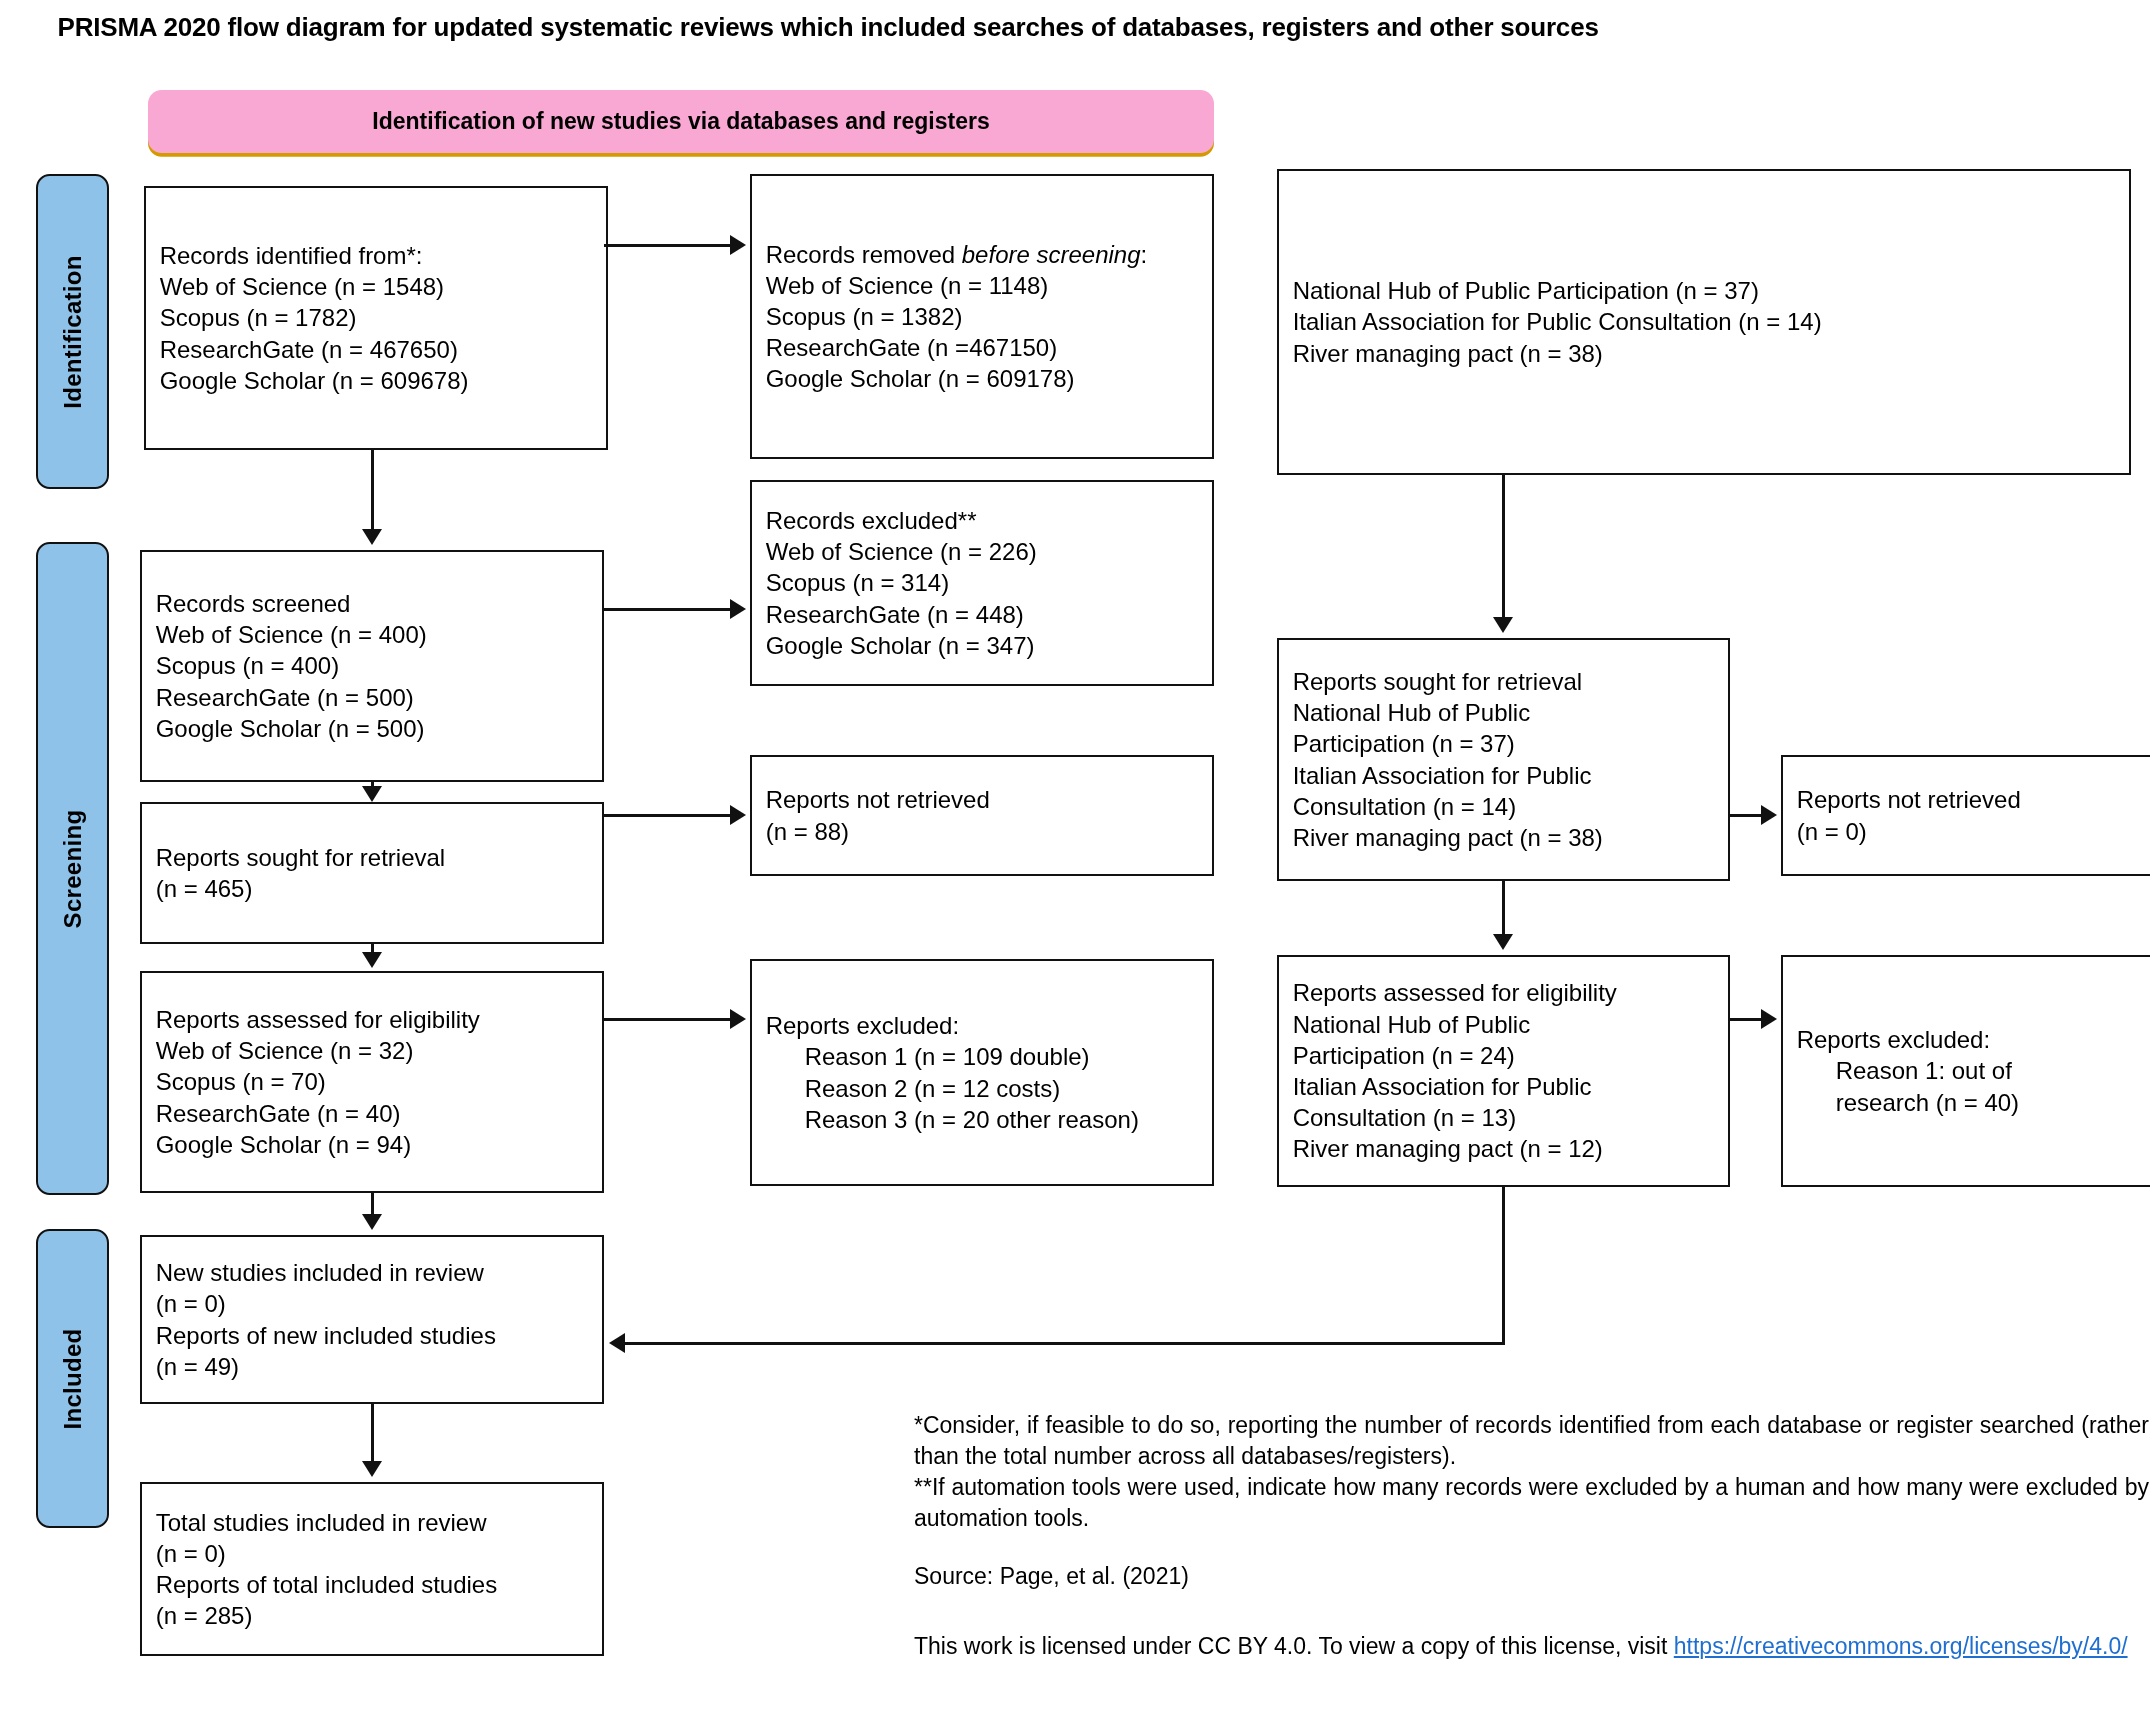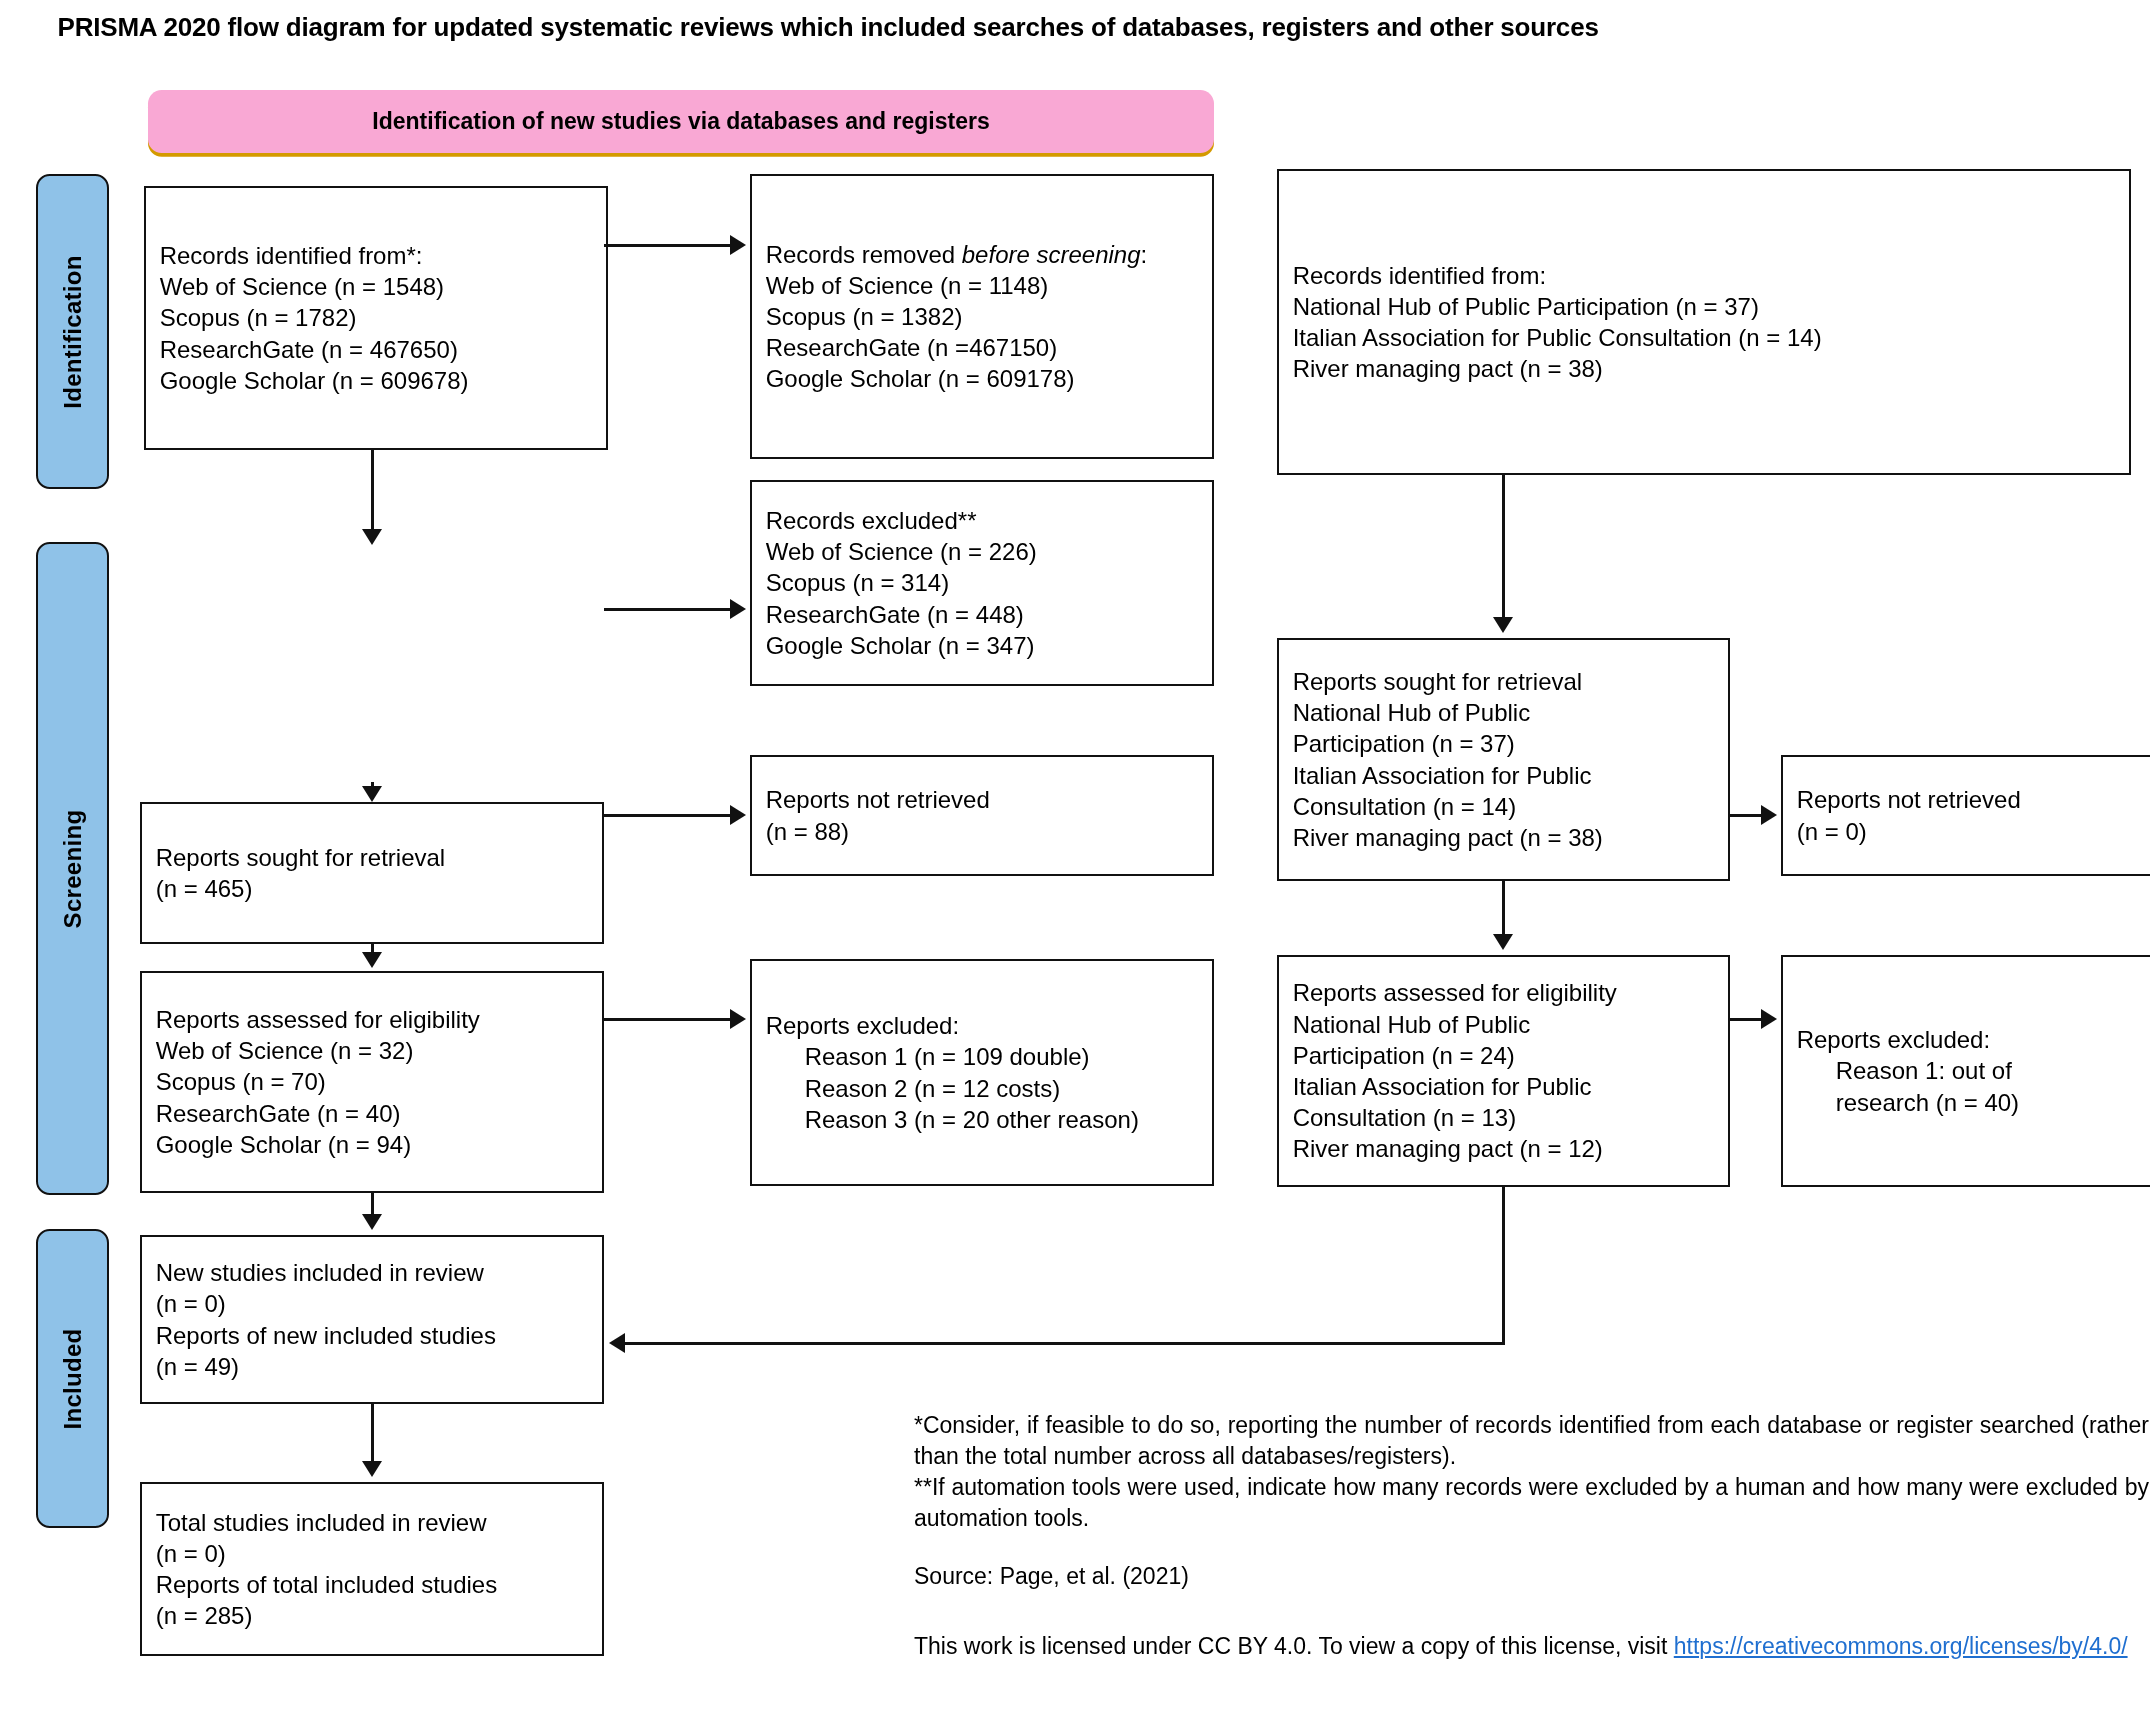--- a/index.html
+++ b/index.html
@@ -120,20 +120,29 @@
   <div class="bx" style="left:722px; top:174px; width:464px; height:285px;">
     <div class="tx">
       <div><span>Records removed </span><i>before screening</i><span>:</span></div>
       <div>Web of Science (n = 1148)</div>
       <div>Scopus (n = 1382)</div>
       <div>ResearchGate (n =467150)</div>
       <div>Google Scholar (n = 609178)</div>
     </div>
   </div>
 
+  <div class="bx" style="left:112px; top:550px; width:464px; height:232px;">
+    <div class="tx">
+      <div>Records screened</div>
+      <div>Web of Science (n = 400)</div>
+      <div>Scopus (n = 400)</div>
+      <div>ResearchGate (n = 500)</div>
+      <div>Google Scholar (n = 500)</div>
+    </div>
+  </div>
 
   <div class="bx" style="left:722px; top:480px; width:464px; height:206px;">
     <div class="tx">
       <div>Records excluded**</div>
       <div>Web of Science (n = 226)</div>
       <div>Scopus (n =  314)</div>
       <div>ResearchGate (n = 448)</div>
       <div>Google Scholar (n = 347)</div>
     </div>
   </div>
@@ -184,21 +193,20 @@
     <div class="tx">
       <div>Total studies included in review</div>
       <div>(n = 0)</div>
       <div>Reports of total included studies</div>
       <div>(n = 285)</div>
     </div>
   </div>
 
   <div class="bx" style="left:1249px; top:169px; width:854px; height:306px;">
     <div class="tx">
-      <div>Records identified from:</div>
       <div>National Hub of Public Participation (n = 37)</div>
       <div>Italian Association for Public Consultation (n = 14)</div>
       <div>River managing pact (n = 38)</div>
     </div>
   </div>
 
   <div class="bx" style="left:1249px; top:638px; width:453px; height:243px;">
     <div class="tx">
       <div>Reports sought for retrieval</div>
       <div>National Hub of Public</div>

